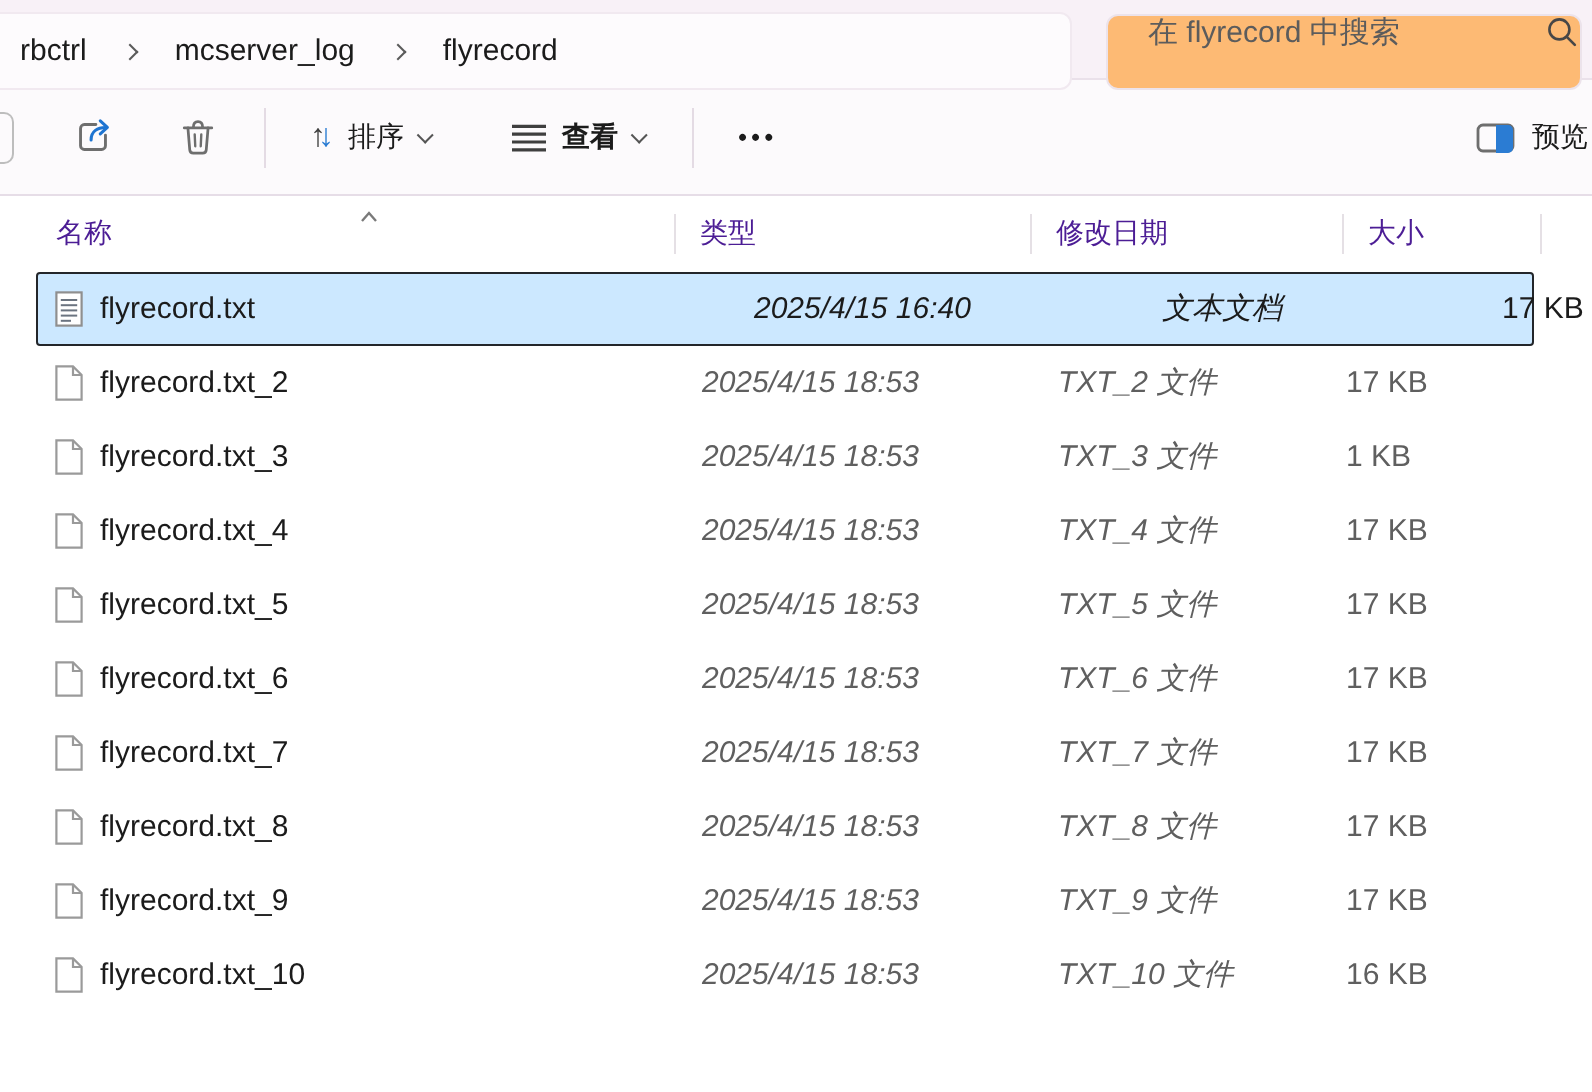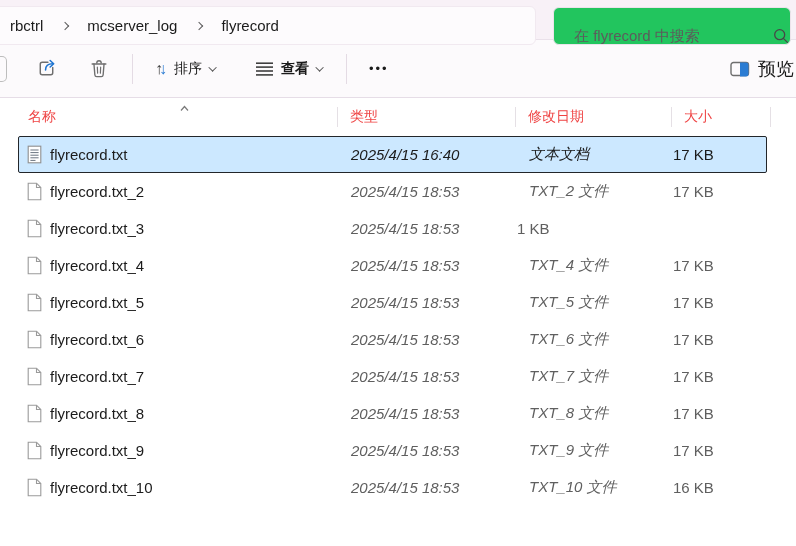--- a/index.html
+++ b/index.html
@@ -11,63 +11,63 @@
             border-bottom:1px solid #eae1ea; }
   .addressbar { position:absolute; left:-14px; top:6px; width:550px; height:39px;
                 background:#fdfbfd; border:1px solid #f1e9f0; border-radius:6px;
                 display:flex; align-items:center; padding-left:16px;
                 font-size:15px; color:#1b1b1b; }
   .crumb { padding:0 7px; cursor:default; white-space:nowrap; }
   .chev-right { width:6px; height:6px; border-top:1.4px solid #5a5a5a;
                 border-right:1.4px solid #5a5a5a; transform:rotate(45deg);
                 margin:0 12px; flex:0 0 auto; }
   .searchbox { position:absolute; left:553px; top:7px; width:238px; height:38px;
-               background:#22c55e; border:1px solid #ece3eb; border-radius:6px;
-               display:flex; align-items:flex-end; padding:0 12px 0 20px; }
+               background:#fdba74; border:1px solid #ece3eb; border-radius:6px;
+               display:flex; align-items:flex-start; padding:0 12px 0 20px; }
   .searchbox input { border:none; outline:none; background:transparent; flex:1;
                      font-size:15px; color:#3a3a3a;
                      font-family:"Liberation Sans","DejaVu Sans",sans-serif; }
   .searchbox input::placeholder { color:#5c5c5c; opacity:1; }
 
   
   .toolbar { height:58px; background:#fcfafc; border-bottom:1px solid #e6dde7;
              display:flex; align-items:center; }
   .edge-fragment { width:7px; height:26px; border:1.5px solid #bdbdbd; border-left:none;
                    border-radius:0 5px 5px 0; margin-right:20px; }
   .tb-btn { display:flex; align-items:center; gap:7px; padding:6px 8px;
             border-radius:4px; cursor:default; color:#1b1b1b; font-size:14px; }
   .tb-div { width:1px; height:30px; background:#e4dbe4; margin:0 14px; }
   .arrow-up { color:#3f3f3f; font-size:16px; }
   .arrow-down { color:#2b7cd3; font-size:16px; margin-left:-4px; }
   .chev-down { width:6px; height:6px; border-left:1.2px solid #555;
                border-bottom:1.2px solid #555; transform:rotate(-45deg) translateY(-2px);
                margin-left:2px; }
   .dots { font-size:13px; letter-spacing:2px; color:#1b1b1b; }
   .tb-right { margin-left:auto; display:flex; align-items:center; gap:8px;
-              padding-right:2px; font-size:18px; color:#1b1b1b; white-space:nowrap; }
+              padding-right:2px; font-size:14px; color:#1b1b1b; white-space:nowrap; }
 
   
   .header-row { position:relative; height:38px; display:grid;
                 grid-template-columns:320px 178px 156px 99px; padding-left:18px;
-                align-items:center; font-size:14px; color:#ef4444; background:#fff; }
+                align-items:center; font-size:14px; color:#4c1d95; background:#fff; }
   .hdr-cell { position:relative; height:100%; display:flex; align-items:center;
               cursor:default; }
   .hdr-cell::after { content:''; position:absolute; right:0; top:9px; bottom:9px;
                      width:1px; background:#e5e0e5; }
   .hdr-name { padding-left:10px; }
   .hdr-pad { padding-left:12px; }
   .sort-caret { position:absolute; left:180px; top:2px; width:8px; height:8px; }
 
   
   .files { background:#fff; }
   .row { height:37px; width:749px; margin-left:18px; display:grid;
          grid-template-columns:320px 178px 156px 95px; align-items:center;
          font-size:15px; border:1.5px solid transparent; border-radius:2px;
          cursor:default; }
-  .row.selected { background:#cce8ff; border-color:#23262a; }
+  .row.selected { background:#cce8ff; border-color:#23262a;gap:26px; }
   .cell-name { display:flex; align-items:center; gap:8px; padding-left:8px;
                color:#1b1b1b; overflow:hidden; white-space:nowrap; }
   .cell-date, .cell-type { padding-left:12px; color:#5f5f5f; white-space:nowrap;font-style:italic; }
   .cell-size { text-align:left; padding-right:4px; color:#5f5f5f; white-space:nowrap; }
   .row.selected .cell-date, .row.selected .cell-type,
   .row.selected .cell-size { color:#1b1b1b; }
   .ficon { display:inline-flex; flex:0 0 auto; }
 </style>
 </head>
 <body>
@@ -216,20 +216,21 @@
       <span class="ficon">
 
         <svg class="v-blank" width="15" height="19" viewBox="0 0 15 19">
           <path d="M1.2,1.2 h8.3 l4.3,4.3 v12.3 h-12.6 z" fill="#fff" stroke="#9a9a9a" stroke-width="1.1"></path>
           <path d="M9.5,1.2 v4.3 h4.3" fill="none" stroke="#9a9a9a" stroke-width="1.1"></path>
         </svg>
       </span>
       <span class="fname">flyrecord.txt_3</span>
     </div>
     <div class="cell-date">2025/4/15 18:53</div>
+    <div class="cell-type">TXT_3 文件</div>
     <div class="cell-size">1 KB</div>
   </div>
     <div class="row">
     <div class="cell-name">
       <span class="ficon">
 
         <svg class="v-blank" width="15" height="19" viewBox="0 0 15 19">
           <path d="M1.2,1.2 h8.3 l4.3,4.3 v12.3 h-12.6 z" fill="#fff" stroke="#9a9a9a" stroke-width="1.1"></path>
           <path d="M9.5,1.2 v4.3 h4.3" fill="none" stroke="#9a9a9a" stroke-width="1.1"></path>
         </svg>

